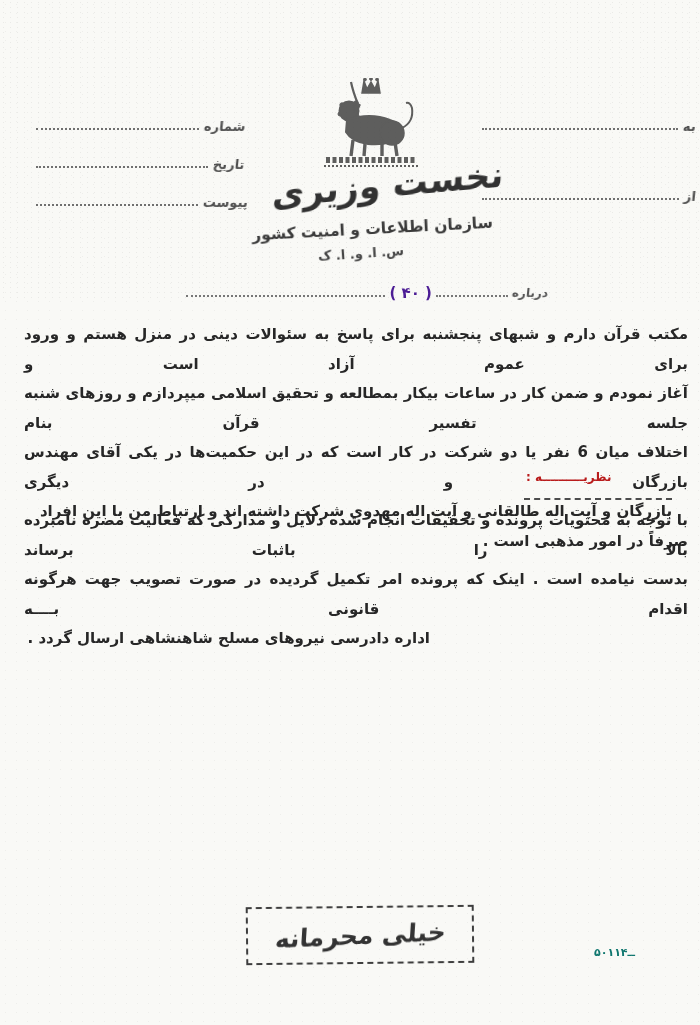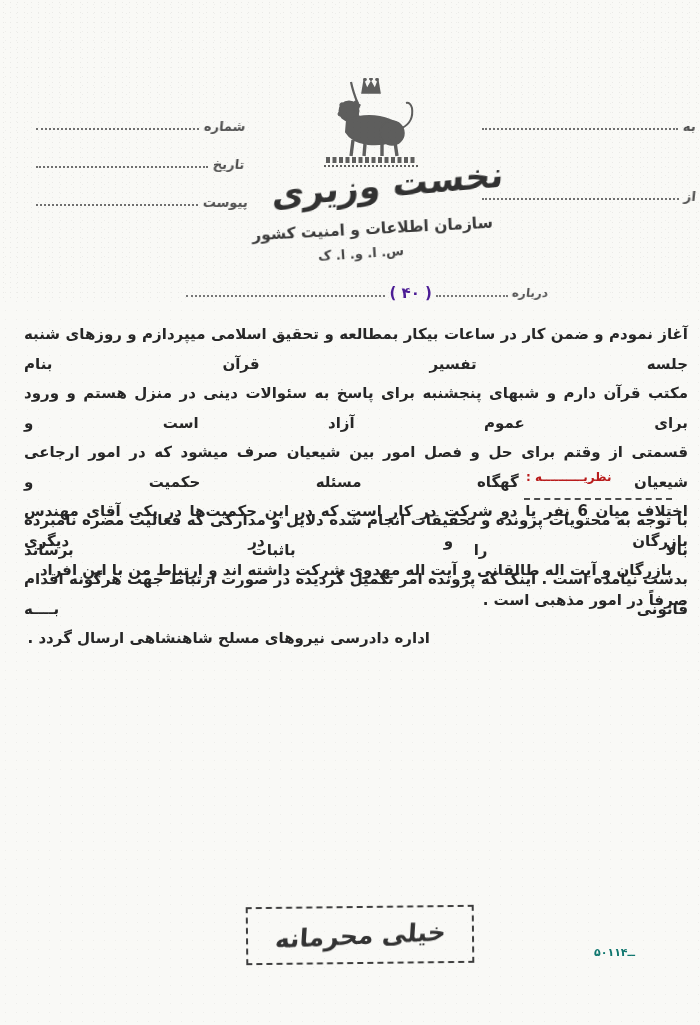--- a/index.html
+++ b/index.html
@@ -192,33 +192,32 @@
   <div class="org-abbr">س. ا. و. ا. ک</div>
 
   <div class="subject">
     <span class="lbl">درباره</span>
     <span class="dots d1"></span>
     <span class="num">( ۴۰ )</span>
     <span class="dots d2"></span>
   </div>
 
   <div class="para" id="para1">
+    <div class="ln">مکتب قرآن دارم و شبهای پنجشنبه برای پاسخ به سئوالات دینی در منزل هستم و ورود برای عموم آزاد است و</div>
     <div class="ln">آغاز نمودم و ضمن کار در ساعات بیکار بمطالعه و تحقیق اسلامی میپردازم و روزهای شنبه جلسه تفسیر قرآن بنام</div>
-    <div class="ln">مکتب قرآن دارم و شبهای پنجشنبه برای پاسخ به سئوالات دینی در منزل هستم و ورود برای عموم آزاد است و</div>
-    <div class="ln">قسمتی از وقتم برای حل و فصل امور بین شیعیان صرف میشود که در امور ارجاعی شیعیان گهگاه مسئله حکمیت و</div>
     <div class="ln">اختلاف میان 6 نفر یا دو شرکت در کار است که در این حکمیت‌ها در یکی آقای مهندس بازرگان و در دیگری</div>
     <div class="ln endright">بازرگان و آیت اله طالقانی و آیت اله مهدوی شرکت داشته اند و ارتباط من با این افراد صرفاً در امور مذهبی است .</div>
   </div>
 
   <div class="opinion">نظریــــــــــه :</div>
   <div class="opinion-underline"></div>
 
   <div class="para" id="para2">
     <div class="ln">با توجه به محتویات پرونده و تحقیقات انجام شده دلایل و مدارکی که فعالیت مضره نامبرده بالا را باثبات برساند</div>
-    <div class="ln">بدست نیامده است . اینک که پرونده امر تکمیل گردیده در صورت ارتباط جهت هرگونه اقدام قانونی بــــه</div>
+    <div class="ln">بدست نیامده است . اینک که پرونده امر تکمیل گردیده در صورت تصویب جهت هرگونه اقدام قانونی بــــه</div>
     <div class="ln indent">اداره دادرسی نیروهای مسلح شاهنشاهی ارسال گردد .</div>
   </div>
 
   <div class="stamp">
     <span class="txt">خیلی محرمانه</span>
   </div>
 
   <div class="form-number">۵۰ــ۱۱۴</div>
 
 </div>

